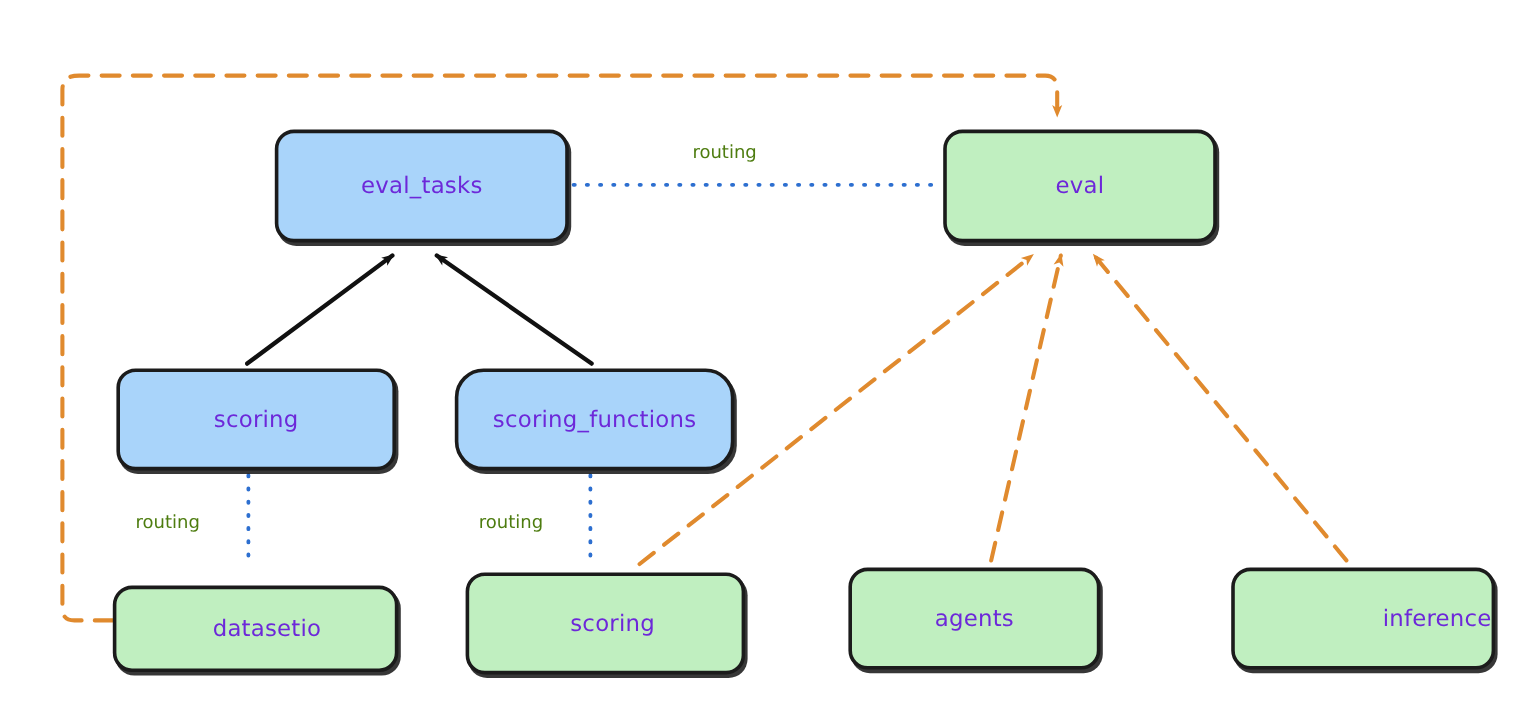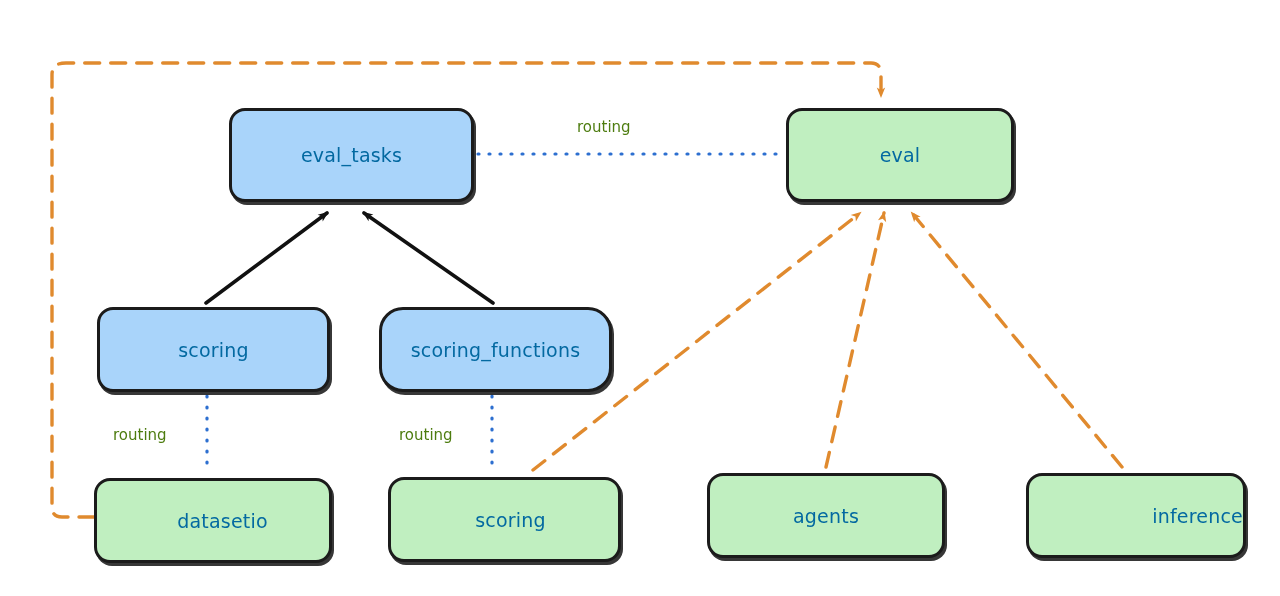--- a/index.html
+++ b/index.html
@@ -28,21 +28,21 @@
   .node {
     position: absolute;
     box-sizing: border-box;
     border: 3px solid #1b1b1b;
     border-radius: 16px;
     display: flex;
     align-items: center;
     justify-content: center;
     font-family: "DejaVu Sans", sans-serif;
     font-size: 19px;
-    color: #0369a1;
+    color: #6d28d9;
     letter-spacing: 0.2px;
     box-shadow: 2px 3px 0 rgba(20,20,20,0.85);
   }
   .node.blue  { background: #a9d4fa; }
   .node.green { background: #c0efc0; }
   .edge-label {
     position: absolute;
     font-family: "DejaVu Sans", sans-serif;
     font-size: 15px;
     color: #4d7c0f;
@@ -92,29 +92,29 @@
   </div>
 
   <div class="node blue" style="left:97px; top:307px; width:233px; height:85px;">
     <span>scoring</span>
   </div>
 
   <div class="node blue" style="left:379px; top:307px; width:233px; height:85px;border-radius:24px;">
     <span>scoring_functions</span>
   </div>
 
-  <div class="node green" style="left:94px; top:478px; width:238px; height:85px;padding-left:19px;">
+  <div class="node green" style="left:94px; top:488px; width:238px; height:72px;padding-left:19px;">
     <span>datasetio</span>
   </div>
 
   <div class="node green" style="left:388px; top:477px; width:233px; height:85px;padding-left:12px;">
     <span>scoring</span>
   </div>
 
-  <div class="node green" style="left:707px; top:473px; width:238px; height:85px;">
+  <div class="node green" style="left:707px; top:473px; width:210px; height:85px;">
     <span>agents</span>
   </div>
 
   <div class="node green" style="left:1026px; top:473px; width:220px; height:85px;justify-content:flex-end;">
     <span>inference</span>
   </div>
 
   <div class="edge-label" style="left:577px; top:118px;">routing</div>
 
   <div class="edge-label" style="left:113px; top:426px;">routing</div>

